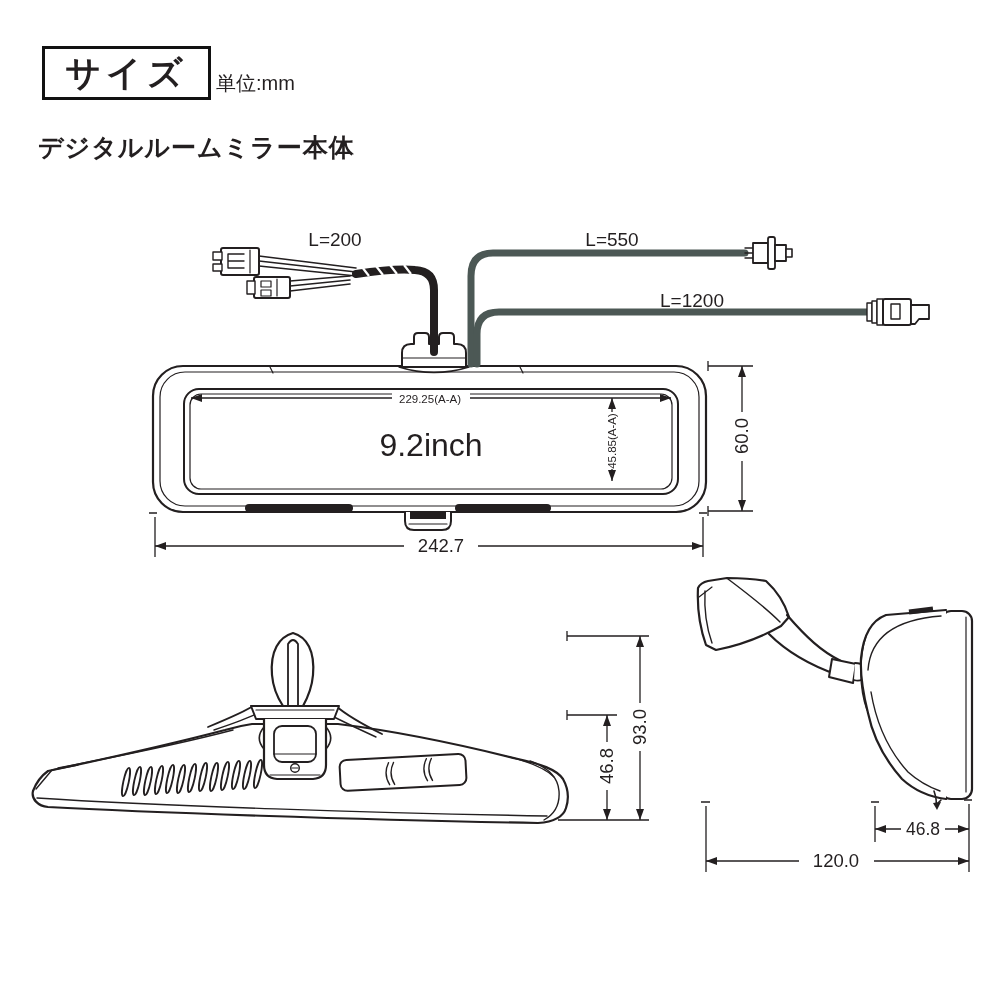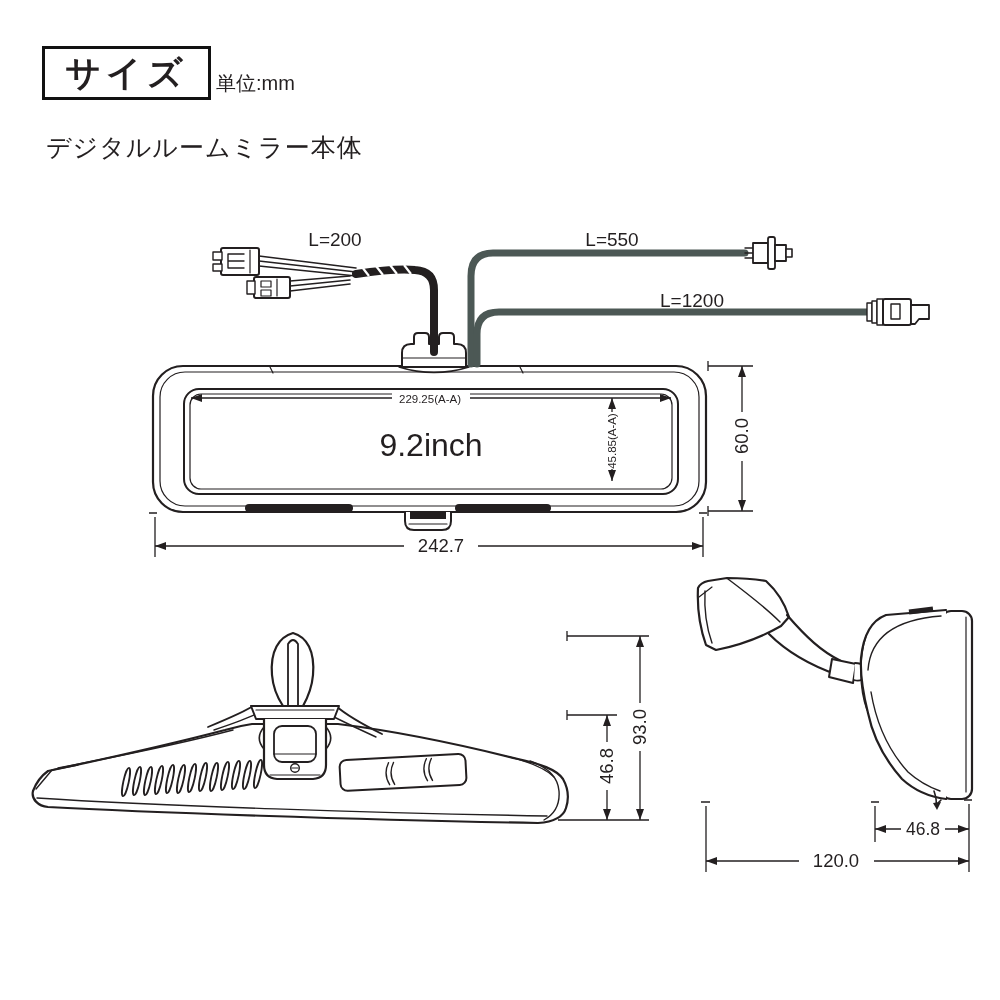--- a/index.html
+++ b/index.html
@@ -2,21 +2,21 @@
 <html><head>
 <meta charset="utf-8">
 <style>
   html,body{margin:0;padding:0;background:#fff;}
   .page{position:relative;width:1000px;height:1000px;background:#fff;overflow:hidden;
         font-family:"Liberation Sans","DejaVu Sans",sans-serif;color:#231f20;}
   .title-box{position:absolute;left:42px;top:46px;width:163px;height:48px;border:3px solid #111;
         display:flex;align-items:center;justify-content:center;
         font-family:"Liberation Serif","DejaVu Serif",serif;font-weight:bold;font-size:35px;letter-spacing:5px;}
   .unit{position:absolute;left:216px;top:70px;font-weight:normal;font-size:20px;}
-  .subtitle{position:absolute;left:46px;top:131px;font-weight:normal;font-size:25px;letter-spacing:1px;}
+  .subtitle{position:absolute;left:38px;top:131px;font-weight:bold;font-size:25px;letter-spacing:1px;}
   svg.diagram{position:absolute;left:0;top:0;}
   
   .s22{stroke:#231f20;stroke-width:2.2;fill:none;stroke-linecap:round;stroke-linejoin:round;}
   .s20{stroke:#231f20;stroke-width:2;fill:none;stroke-linecap:round;stroke-linejoin:round;}
   .s18{stroke:#231f20;stroke-width:1.8;fill:none;stroke-linecap:round;stroke-linejoin:round;}
   .s16{stroke:#231f20;stroke-width:1.6;fill:none;stroke-linecap:round;stroke-linejoin:round;}
   .s14{stroke:#231f20;stroke-width:1.4;fill:none;stroke-linecap:round;stroke-linejoin:round;}
   .s12{stroke:#231f20;stroke-width:1.2;fill:none;stroke-linecap:round;stroke-linejoin:round;}
   .fw{fill:#ffffff;}
   .fill{fill:#231f20;stroke:none;}

